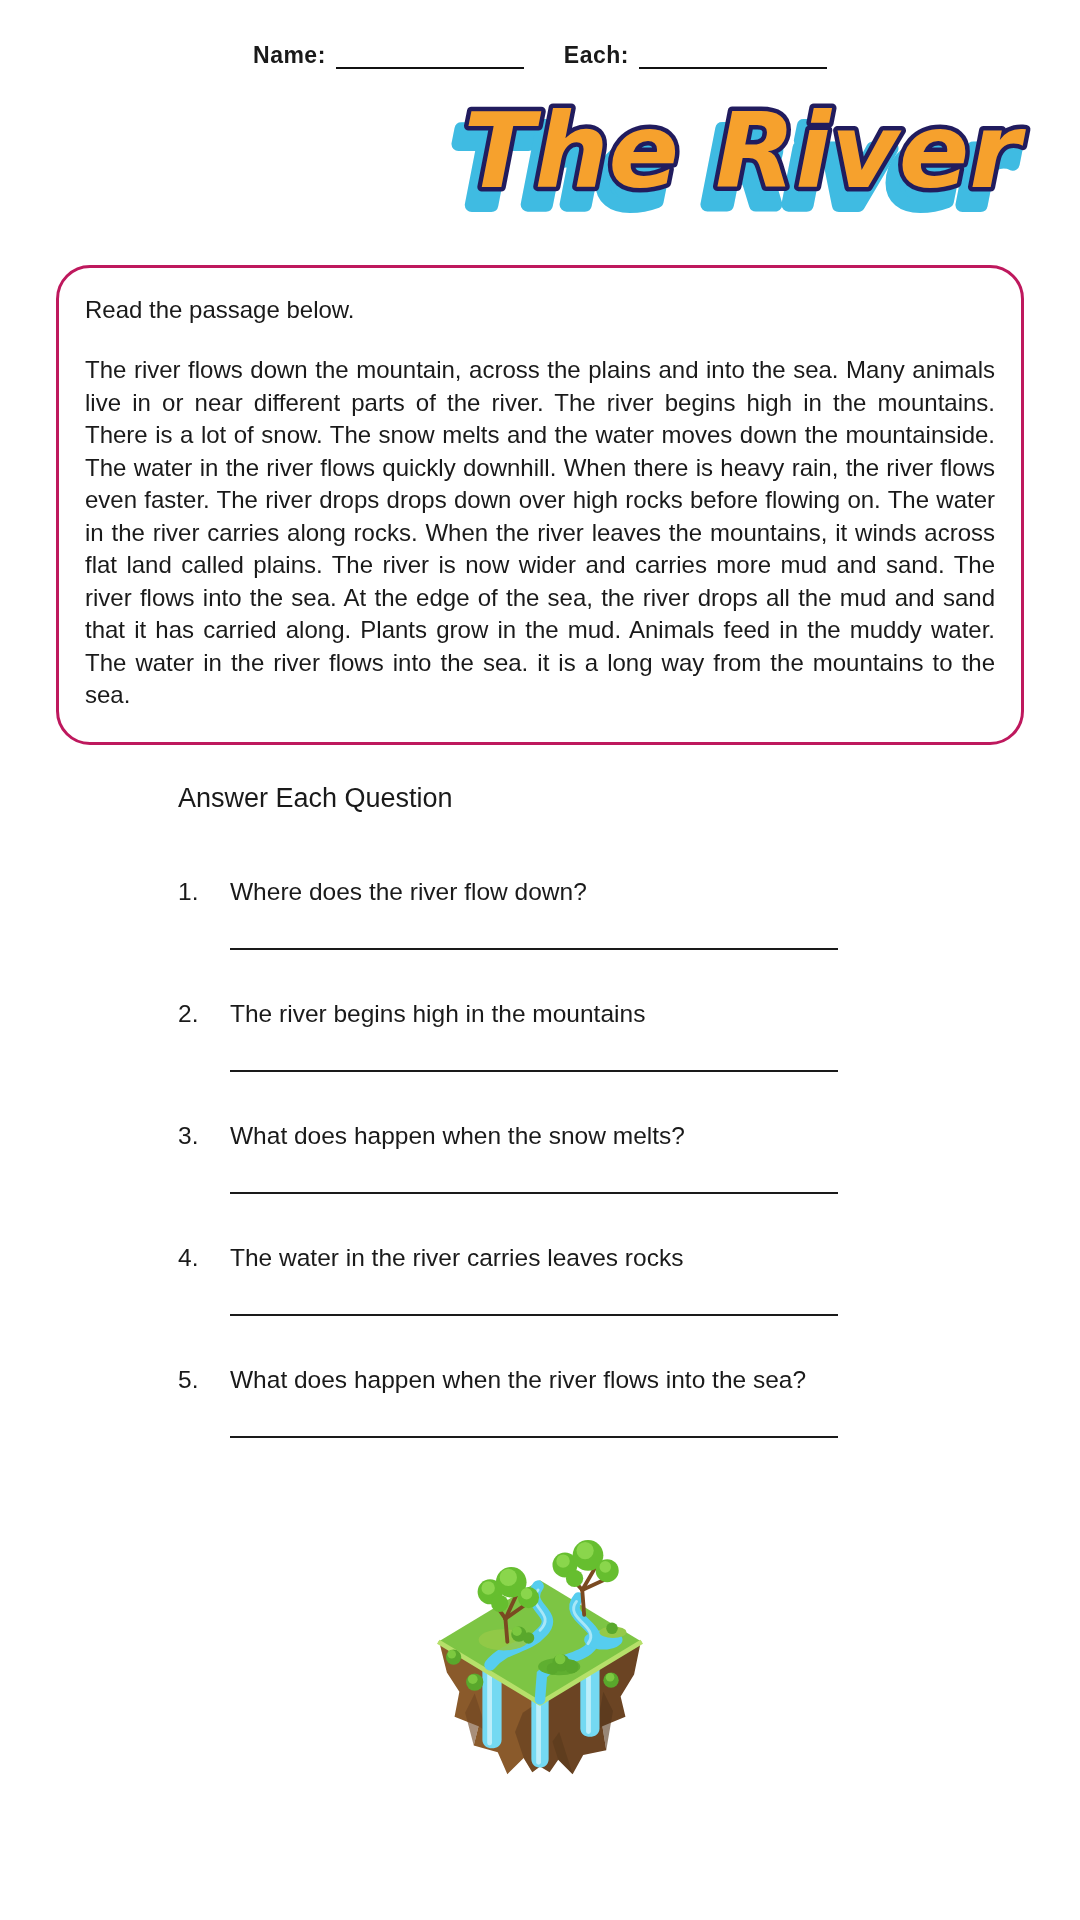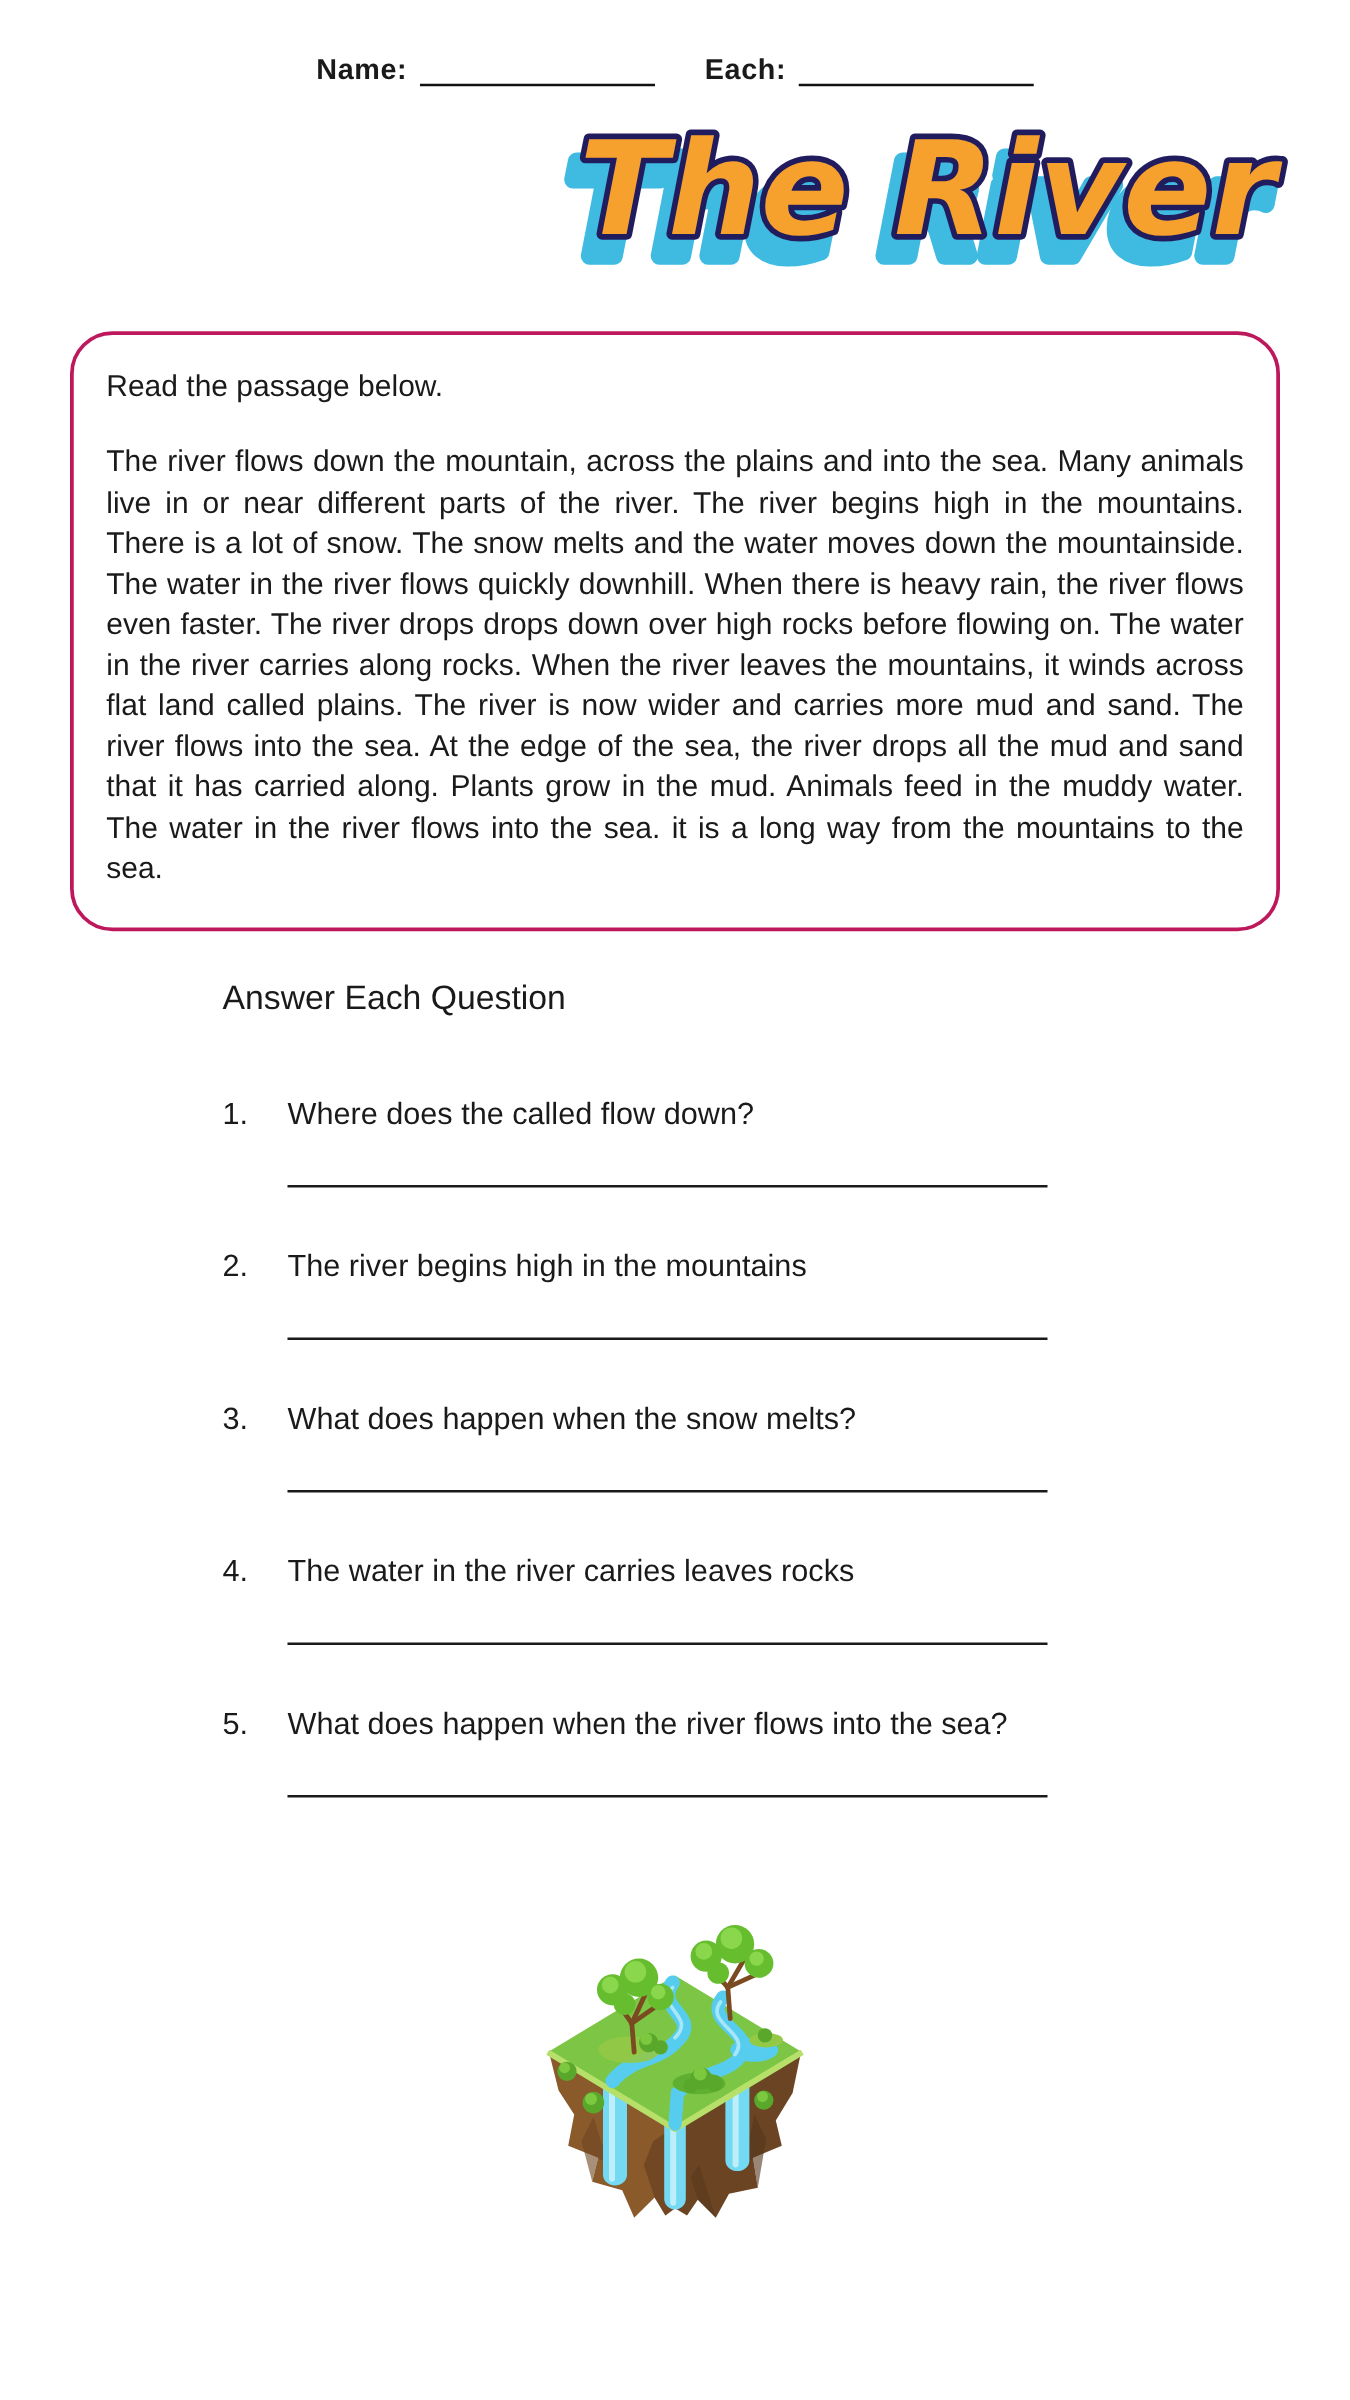--- a/index.html
+++ b/index.html
@@ -102,21 +102,21 @@
     <div class="read-instruction">Read the passage below.</div>
     <div class="passage-text">The river flows down the mountain, across the plains and into the sea. Many animals live in or near different parts of the river. The river begins high in the mountains. There is a lot of snow. The snow melts and the water moves down the mountainside. The water in the river flows quickly downhill. When there is heavy rain, the river flows even faster. The river drops drops down over high rocks before flowing on. The water in the river carries along rocks. When the river leaves the mountains, it winds across flat land called plains. The river is now wider and carries more mud and sand. The river flows into the sea. At the edge of the sea, the river drops all the mud and sand that it has carried along. Plants grow in the mud. Animals feed in the muddy water. The water in the river flows into the sea. it is a long way from the mountains to the sea.</div>
   </div>
 
   <div class="answer-heading">Answer Each Question</div>
 
   <ul class="questions">
     <li class="question-item">
       <div class="q-row">
         <span class="q-num">1.</span>
-        <span class="q-text">Where does the called flow down?</span>
+        <span class="q-text">Where does the river flow down?</span>
       </div>
       <div class="answer-line"></div>
     </li>
     <li class="question-item">
       <div class="q-row">
         <span class="q-num">2.</span>
         <span class="q-text">The river begins high in the mountains</span>
       </div>
       <div class="answer-line"></div>
     </li>

